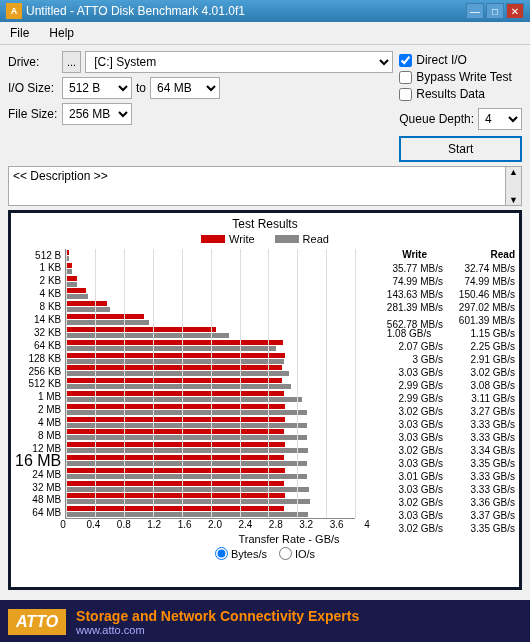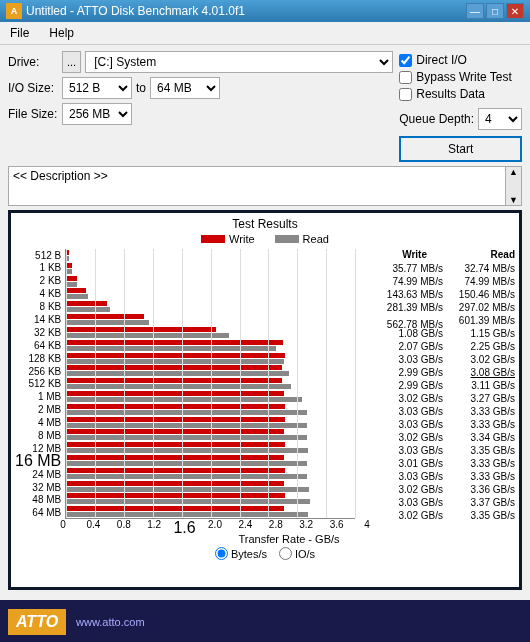--- a/index.html
+++ b/index.html
@@ -537,34 +537,38 @@
             </div>
             <div class="value-row" style="display: flex; justify-content: flex-end; height: 13px; align-items: center; font-size: 10px;">
               <span style="min-width: 68px; text-align: right;">281.39 MB/s</span>
               <span style="min-width: 68px; text-align: right;">297.02 MB/s</span>
             </div>
             <div class="value-row" style="display: flex; justify-content: flex-end; height: 13px; align-items: center; font-size: 10px;">
               <span style="min-width: 68px; text-align: right; margin-top: 8px;">562.78 MB/s</span>
               <span style="min-width: 68px; text-align: right;">601.39 MB/s</span>
             </div>
             <div class="value-row" style="display: flex; justify-content: flex-end; height: 13px; align-items: center; font-size: 10px;">
-              <span style="min-width: 68px; text-align: right;">1.08 GB/s</span>
+              <span style="min-width: 68px; text-align: center;">1.08 GB/s</span>
               <span style="min-width: 68px; text-align: right;">1.15 GB/s</span>
             </div>
             <div class="value-row" style="display: flex; justify-content: flex-end; height: 13px; align-items: center; font-size: 10px;">
               <span style="min-width: 68px; text-align: right;">2.07 GB/s</span>
               <span style="min-width: 68px; text-align: right;">2.25 GB/s</span>
             </div>
             <div class="value-row" style="display: flex; justify-content: flex-end; height: 13px; align-items: center; font-size: 10px;">
+              <span style="min-width: 68px; text-align: right;">3 GB/s</span>
+              <span style="min-width: 68px; text-align: right;">2.91 GB/s</span>
+            </div>
+            <div class="value-row" style="display: flex; justify-content: flex-end; height: 13px; align-items: center; font-size: 10px;">
               <span style="min-width: 68px; text-align: right;">3.03 GB/s</span>
               <span style="min-width: 68px; text-align: right;">3.02 GB/s</span>
             </div>
             <div class="value-row" style="display: flex; justify-content: flex-end; height: 13px; align-items: center; font-size: 10px;">
               <span style="min-width: 68px; text-align: right;">2.99 GB/s</span>
-              <span style="min-width: 68px; text-align: right; text-decoration: underline;">3.08 GB/s</span>
+              <span style="min-width: 68px; text-align: right;">3.08 GB/s</span>
             </div>
             <div class="value-row" style="display: flex; justify-content: flex-end; height: 13px; align-items: center; font-size: 10px;">
               <span style="min-width: 68px; text-align: right;">2.99 GB/s</span>
               <span style="min-width: 68px; text-align: right;">3.11 GB/s</span>
             </div>
             <div class="value-row" style="display: flex; justify-content: flex-end; height: 13px; align-items: center; font-size: 10px;">
               <span style="min-width: 68px; text-align: right;">3.02 GB/s</span>
               <span style="min-width: 68px; text-align: right;">3.27 GB/s</span>
             </div>
             <div class="value-row" style="display: flex; justify-content: flex-end; height: 13px; align-items: center; font-size: 10px;">
@@ -606,21 +610,21 @@
           </div>
       </div>
     </div>
 
     <div style="display:flex; margin-left:48px;">
       <div style="flex:1; position:relative; height:14px;" id="x-axis-ticks">
           <span style="position: absolute; left: 0%; transform: translateX(-50%); font-size: 10px;">0</span>
           <span style="position: absolute; left: 10%; transform: translateX(-50%); font-size: 10px;">0.4</span>
           <span style="position: absolute; left: 20%; transform: translateX(-50%); font-size: 10px;">0.8</span>
           <span style="position: absolute; left: 30%; transform: translateX(-50%); font-size: 10px;">1.2</span>
-          <span style="position: absolute; left: 40%; transform: translateX(-50%); font-size: 16px;">1.6</span>
+          <span style="position: absolute; left: 40%; transform: translateX(-50%); font-size: 10px;">1.6</span>
           <span style="position: absolute; left: 50%; transform: translateX(-50%); font-size: 10px;">2.0</span>
           <span style="position: absolute; left: 60%; transform: translateX(-50%); font-size: 10px;">2.4</span>
           <span style="position: absolute; left: 70%; transform: translateX(-50%); font-size: 10px;">2.8</span>
           <span style="position: absolute; left: 80%; transform: translateX(-50%); font-size: 10px;">3.2</span>
           <span style="position: absolute; left: 90%; transform: translateX(-50%); font-size: 10px;">3.6</span>
           <span style="position: absolute; left: 100%; transform: translateX(-50%); font-size: 10px;">4</span>
         </div>
       <div style="min-width:148px;"></div>
     </div>
     <div class="x-axis-label" style="margin-left:48px;">
@@ -636,15 +640,16 @@
         <input type="radio" name="unit" style="">
         <label>IO/s</label>
       </div>
     </div>
   </div>
 </div>
 
 <div class="bottom-bar">
   <div class="atto-logo">ATTO</div>
   <div class="bottom-text-col">
+    <span class="bottom-text">Storage and Network Connectivity Experts</span>
     <span class="bottom-url">www.atto.com</span>
   </div>
 </div>
 
 </body></html>

